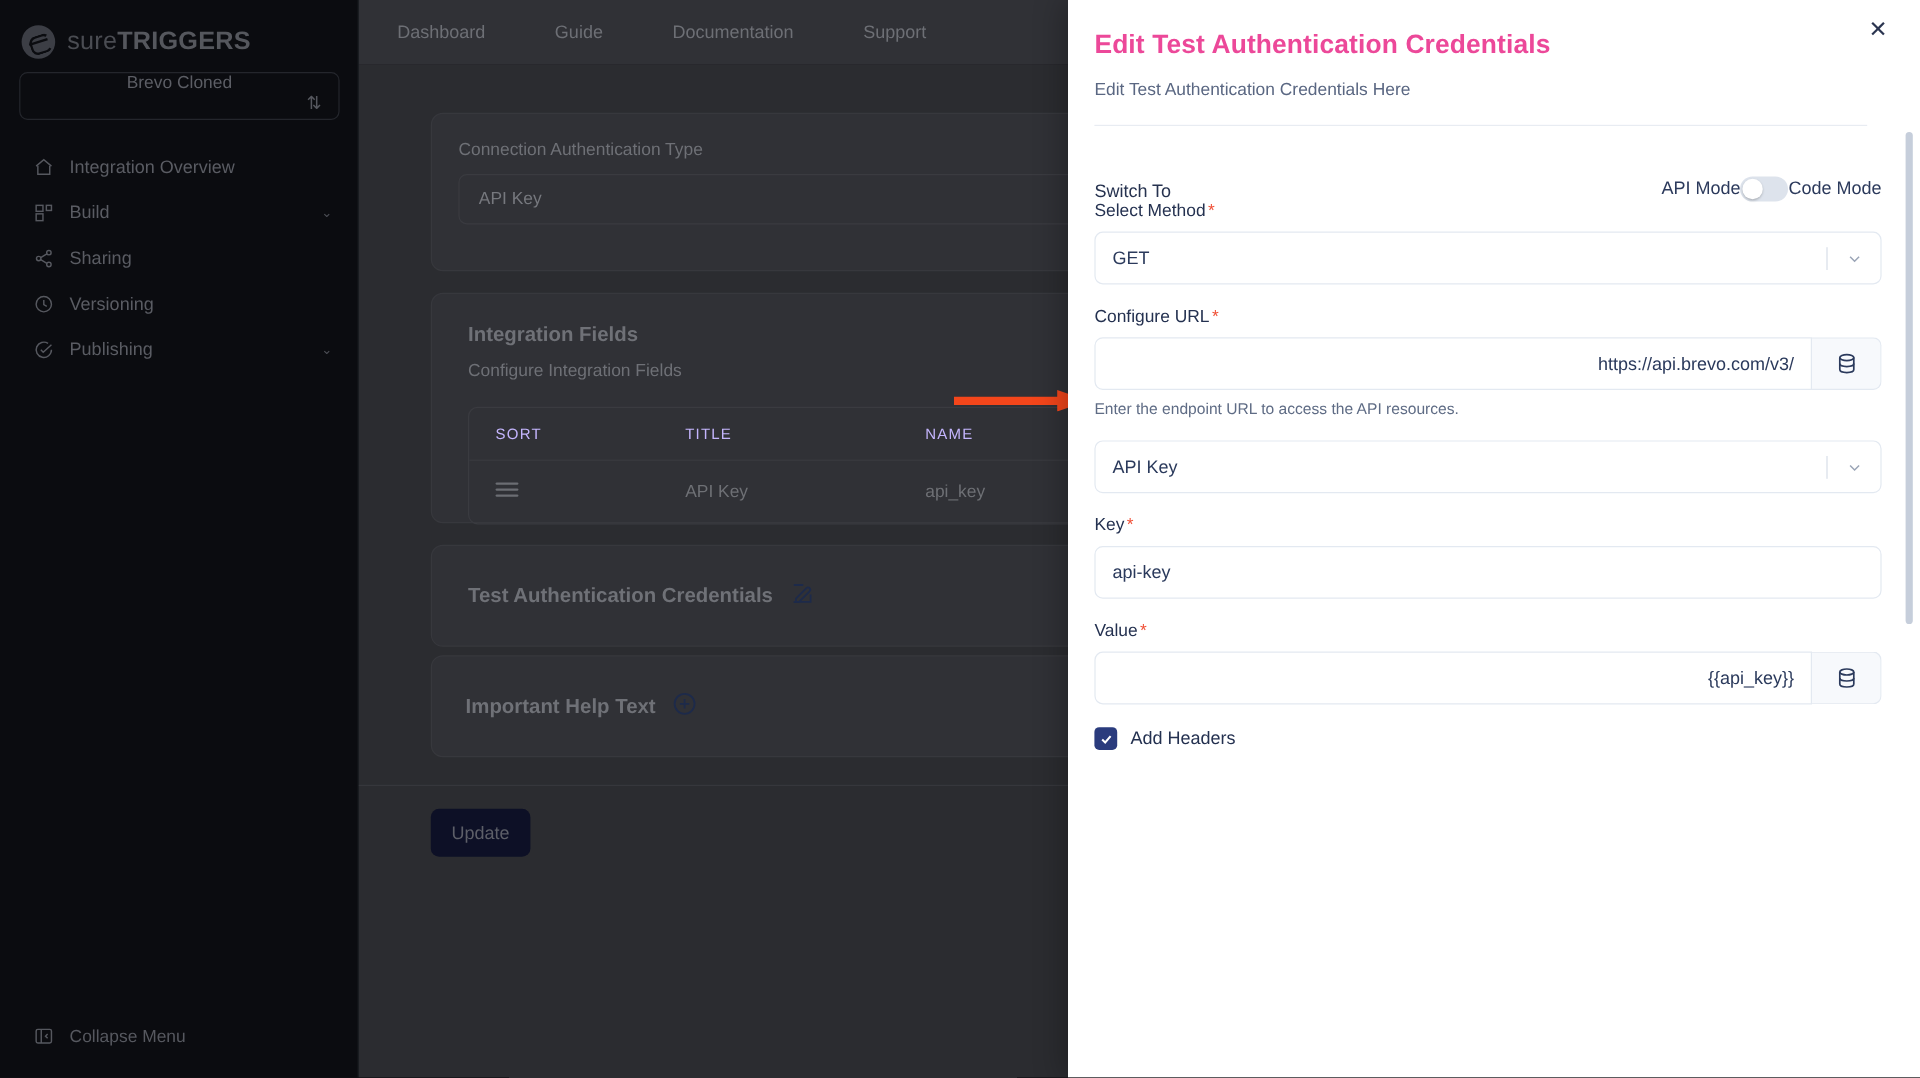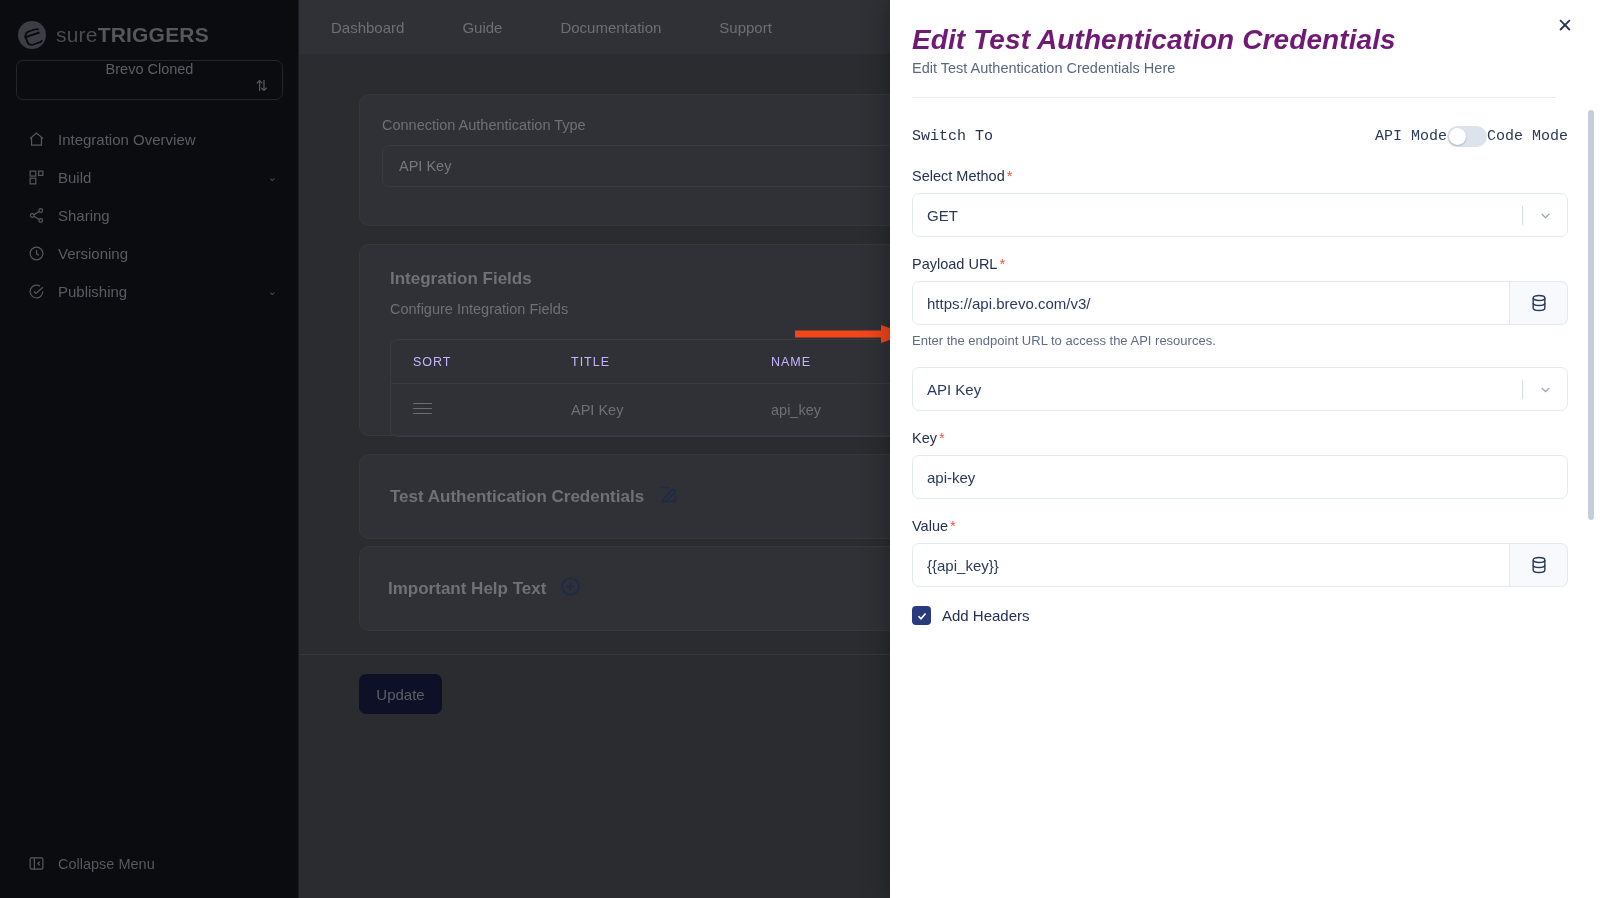--- a/index.html
+++ b/index.html
@@ -109,34 +109,34 @@
   
   .arrow { position: absolute; left: 795px; top: 325px; width: 112px; height: 18px; z-index: 5; }
 
   
   .panel {
     position: absolute; right: 0; top: 0; width: 710px; height: 898px;
     background: #ffffff; z-index: 10;
     box-shadow: -4px 0 24px rgba(0,0,0,.28);
   }
   .panel-head { padding: 24px 44px 0 22px; }
-  .panel-title { font-size: 28px; font-weight: 700; color: #701a75; letter-spacing: .1px; font-style: italic; }
-  .panel-sub { margin-top: 4px; font-size: 14.5px; color: #5a6782; }
+  .panel-title { font-size: 22px; font-weight: 700; color: #ec4899; letter-spacing: .1px; }
+  .panel-sub { margin-top: 17px; font-size: 14.5px; color: #5a6782; }
   .panel-close {
     position: absolute; right: 22px; top: 12px;
     width: 26px; height: 26px; color: #2b3550;
     display: flex; align-items: center; justify-content: center; font-size: 19px;
   }
   .panel-rule { margin-top: 21px; height: 1px; background: #e8ecf2; }
 
   .panel-body {
     position: absolute; left: 0; right: 0; top: 104px; bottom: 0;
     overflow: hidden; padding: 0 32px 0 22px;
   }
-  .switch-row { display: flex; align-items: center; height: 64px; font-family: Liberation Mono, monospace; }
+  .switch-row { display: flex; align-items: flex-end; height: 64px; }
   .switch-lbl { font-size: 15px; color: #26324f; font-weight: 400; }
   .switch-right { margin-left: auto; display: flex; align-items: center; gap: 0; }
   .switch-right span { font-size: 15px; color: #2c3a5c; }
   .toggle {
     width: 40px; height: 21px; border-radius: 11px; background: #dde3ec;
     position: relative; flex: none;
   }
   .toggle .knob {
     position: absolute; left: 2px; top: 2px; width: 17px; height: 17px;
     border-radius: 50%; background: #fff; box-shadow: 0 1px 2px rgba(0,0,0,.22);
@@ -148,21 +148,21 @@
 
   .ctrl {
     height: 44px; border: 1px solid #e3e9f1; border-radius: 7px;
     background: #fff; display: flex; align-items: center;
     font-size: 15px; color: #2b3a5c;
   }
   .ctrl .val { padding: 0 14px; flex: 1; overflow: hidden; white-space: nowrap; }
   .ctrl .sep { width: 1px; height: 19px; background: #d8dee8; }
   .ctrl .chev-d { width: 44px; display: flex; align-items: center; justify-content: center; color: #9aa4b6; }
 
-  .with-btn { display: flex; align-items: stretch; gap: 0; }
+  .with-btn { display: flex; align-items: stretch; gap: 0; text-align: right; }
   .with-btn .ctrl { flex: 1; border-top-right-radius: 0; border-bottom-right-radius: 0; }
   .db-btn {
     width: 58px; border: 1px solid #e3e9f1; border-left: none;
     border-top-right-radius: 7px; border-bottom-right-radius: 7px;
     background: #f7f9fc; display: flex; align-items: center; justify-content: center;
     color: #2b3a5c;
   }
   .hint { margin-top: 8px; font-size: 13px; color: #5f6c85; }
 
   .cb-row { display: flex; align-items: center; gap: 11px; margin-top: 4px; }
@@ -352,21 +352,21 @@
           <span class="sep"></span>
           <span class="chev-d">
               <svg width="15" height="15" viewBox="0 0 24 24" fill="none" stroke="currentColor" stroke-width="2">
                 <path d="M6 9.5 12 15.5 18 9.5"></path>
               </svg>
             </span>
         </div>
       </div>
 
       <div class="f-group">
-        <label class="f-label"><span>Payload URL</span><span class="req">*</span></label>
+        <label class="f-label"><span>Configure URL</span><span class="req">*</span></label>
         <div class="with-btn">
           <div class="ctrl">
             <span class="val">https://api.brevo.com/v3/</span>
           </div>
           <div class="db-btn">
             <svg width="20" height="20" viewBox="0 0 24 24" fill="none" stroke="currentColor" stroke-width="1.7">
                 <ellipse cx="12" cy="6" rx="7" ry="3"></ellipse>
                 <path d="M5 6v12c0 1.7 3.1 3 7 3s7-1.3 7-3V6"></path>
                 <path d="M5 12c0 1.7 3.1 3 7 3s7-1.3 7-3"></path>
               </svg>

